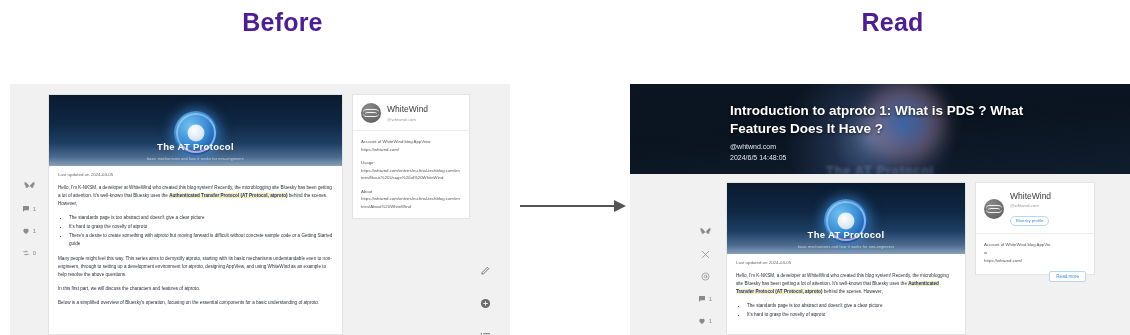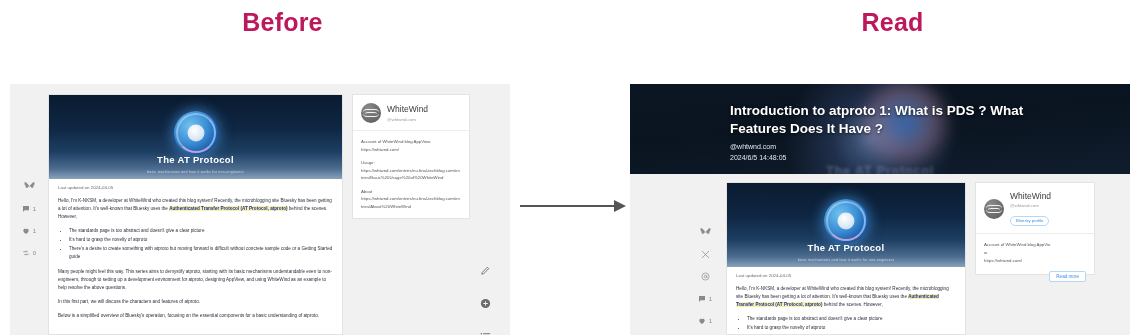--- a/index.html
+++ b/index.html
@@ -8,21 +8,21 @@
     width: 1130px; height: 335px;
     background: #ffffff;
     font-family: "Liberation Sans", sans-serif;
     overflow: hidden;
   }
   #stage { position: relative; width: 1130px; height: 335px; background:#fff; }
 
   
   .caption {
     position: absolute; top: 8px;
-    font-size: 25px; font-weight: bold; color: #be185d;
+    font-size: 25px; font-weight: bold; color: #4c1d95;
     letter-spacing: .2px; text-align: center;
   }
   #caption-before { left: 150px; width: 265px; }
   #caption-after  { left: 760px; width: 265px; }
 
   
   #arrow { position: absolute; left: 520px; top: 200px; width: 110px; height: 12px; }
   #arrow .shaft { position:absolute; left:0; top:5px; width:96px; height:2px; background:#555; }
   #arrow .head  { position:absolute; left:94px; top:0px; width:0; height:0;
                   border-top:6px solid transparent; border-bottom:6px solid transparent;
@@ -66,21 +66,21 @@
   .rail .ic svg { display:block; }
   .rail .cnt { font-size:6px; color:#8a8a8a; margin-left:3px; line-height:1; }
 
   
   .frail { position:absolute; width:26px; text-align:center; }
   .frail .fic { margin:0 auto 17px; width:16px; height:16px; color:#6b6b6b; display:flex; align-items:center; justify-content:center; }
 
   
   .article { position:absolute; background:#ffffff; border:1px solid #e3e3e3; overflow:hidden; }
   .art-cover {
-    position:relative; width:100%; height:84px; overflow:hidden;
+    position:relative; width:100%; height:71px; overflow:hidden;
     background: linear-gradient(180deg,#0a1b30 0%,#0f2744 40%,#1d3f63 68%,#4d6d90 88%,#8aa3bd 100%);
   }
   .at-logo {
     position:absolute; left:50%; top:16px; transform:translateX(-50%);
     width:44px; height:44px; border-radius:50%;
     background:
       radial-gradient(circle at 36% 34%, #6fc3f0 0%, #3d8fd6 42%, #1c5fae 70%, #143f7d 100%);
     box-shadow:0 0 12px 3px rgba(70,150,230,.55);
   }
   .at-logo::after{

